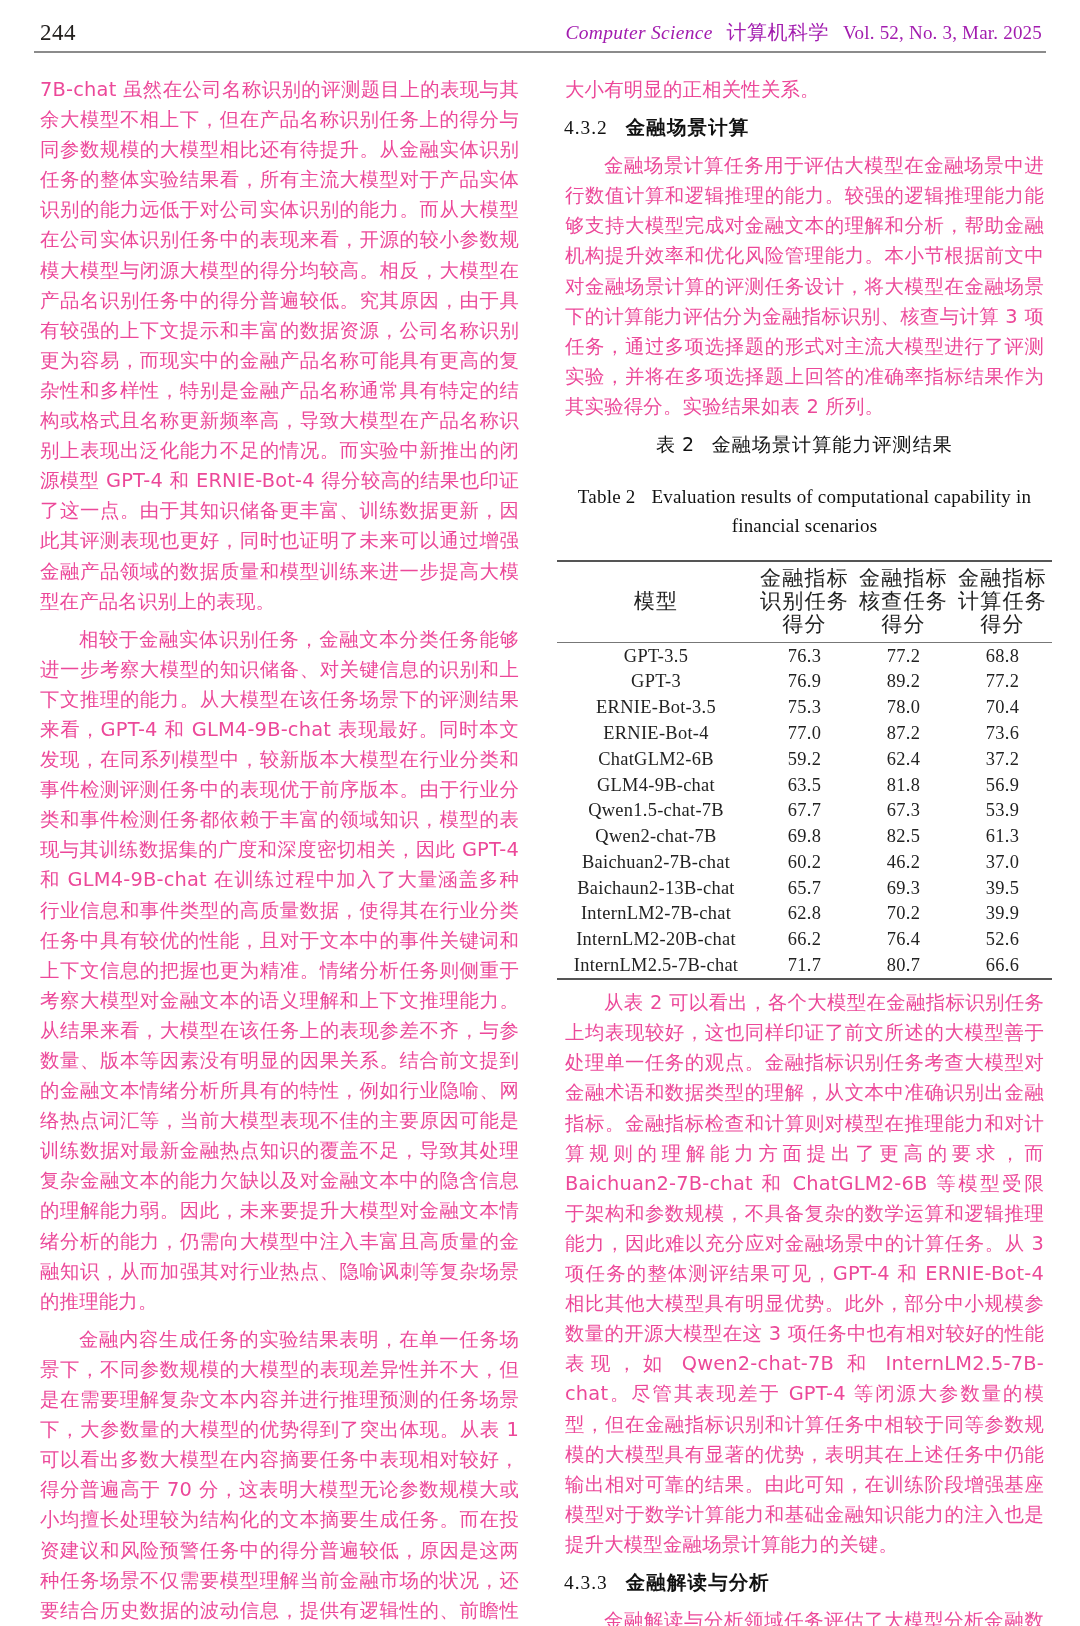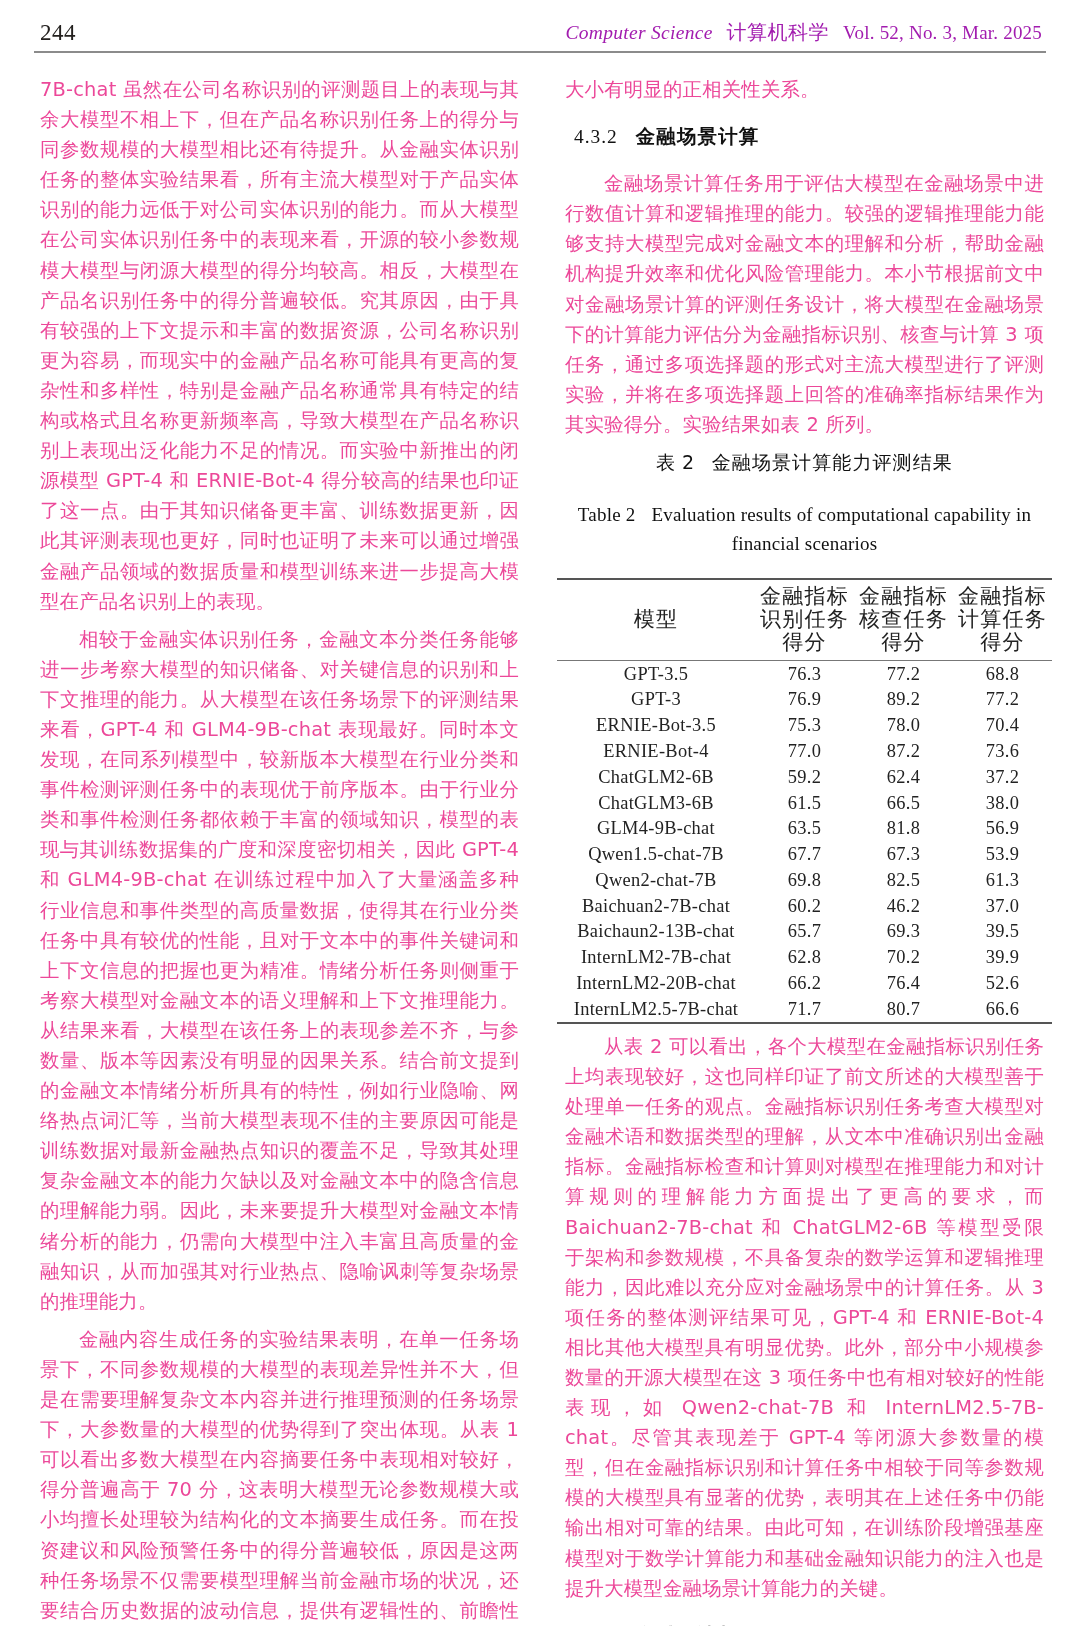--- a/index.html
+++ b/index.html
@@ -83,21 +83,21 @@
     text-justify: inter-character;
     letter-spacing: 0.2px;
     font-family: "DejaVu Sans", "Liberation Sans", sans-serif;
     font-weight: 500;
     color: #ec4899;
     text-indent: 0;
   }
   p.body.indent { text-indent: 39px; }
 
   h3.subhead {
-    margin: 17px;
+    margin: 7px;
     font-size: 19.4px;
     line-height: 30.1px;
     font-family: "DejaVu Sans", "Liberation Sans", sans-serif;
     font-weight: 600;
     letter-spacing: 1.2px;
     color: #111;
   }
   h3.subhead .num {
     font-family: "Liberation Serif", "DejaVu Serif", serif;
     font-weight: 500;
@@ -248,26 +248,20 @@
                 <td class="score">87.2</td>
                 <td class="score">73.6</td>
               </tr>
               <tr>
                 <td class="model">ChatGLM2-6B</td>
                 <td class="score">59.2</td>
                 <td class="score">62.4</td>
                 <td class="score">37.2</td>
               </tr>
               <tr>
-                <td class="model">ChatGLM3-6B</td>
-                <td class="score">61.5</td>
-                <td class="score">66.5</td>
-                <td class="score">38.0</td>
-              </tr>
-              <tr>
                 <td class="model">GLM4-9B-chat</td>
                 <td class="score">63.5</td>
                 <td class="score">81.8</td>
                 <td class="score">56.9</td>
               </tr>
               <tr>
                 <td class="model">Qwen1.5-chat-7B</td>
                 <td class="score">67.7</td>
                 <td class="score">67.3</td>
                 <td class="score">53.9</td>

